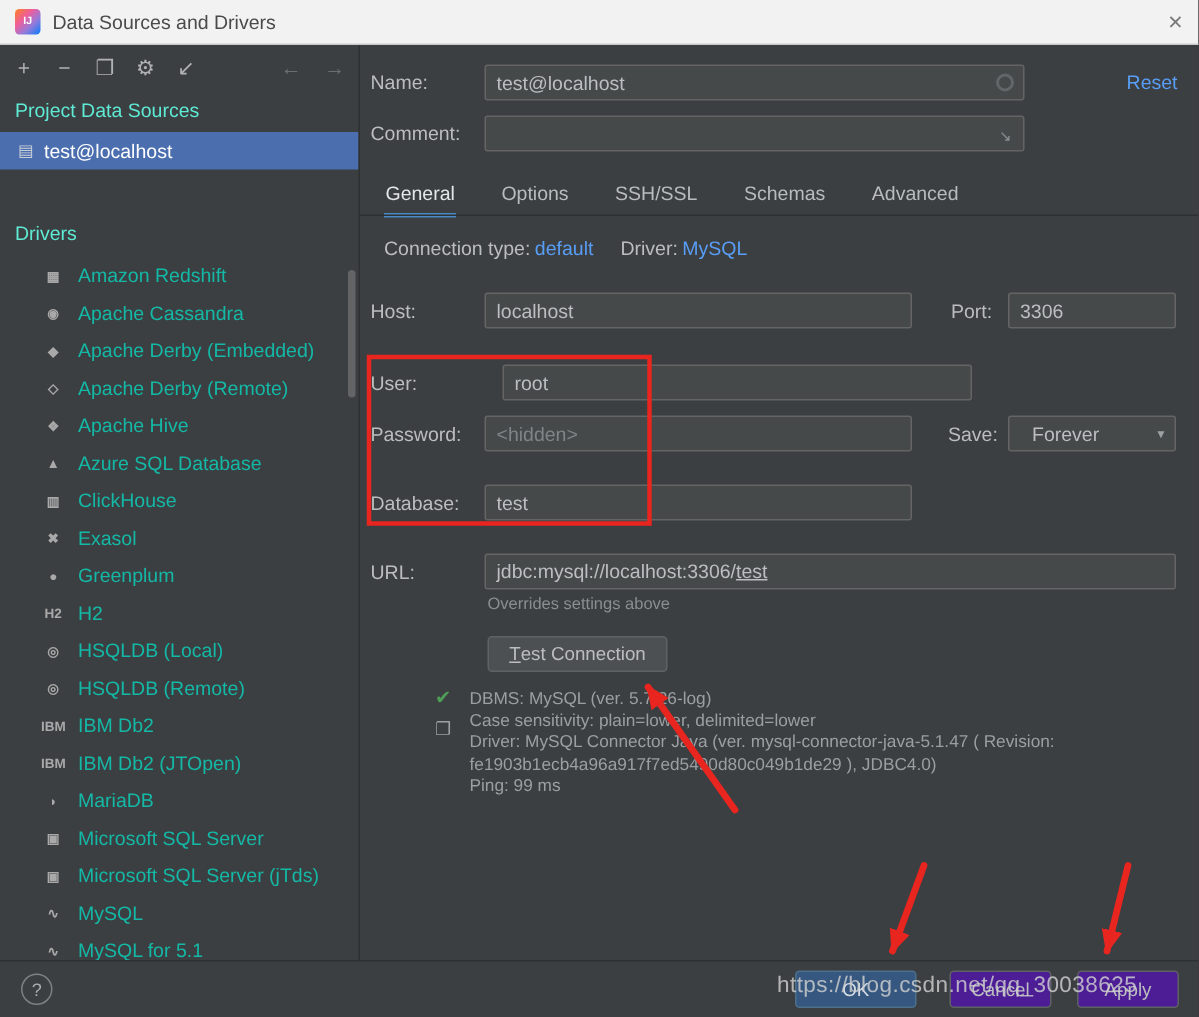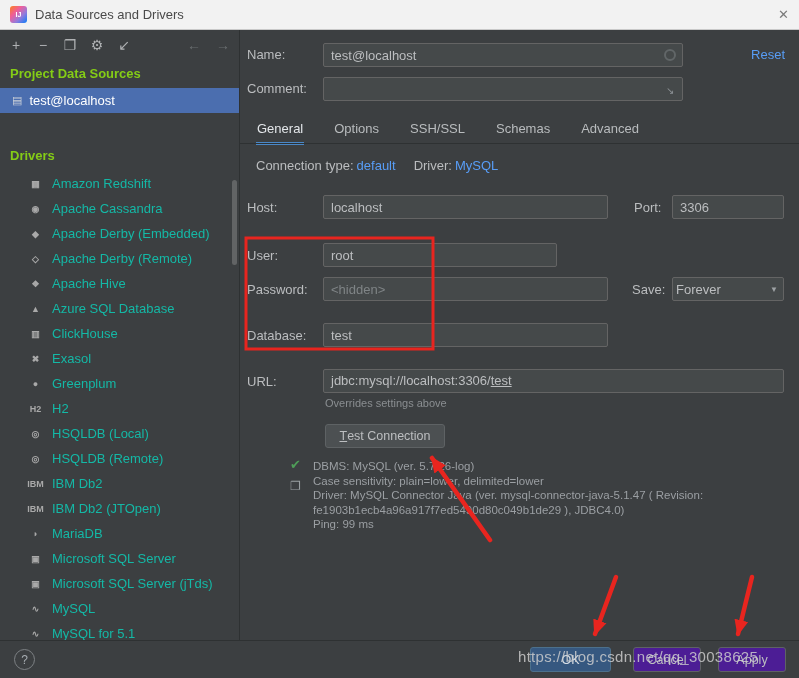--- a/index.html
+++ b/index.html
@@ -11,21 +11,21 @@
 .logo{width:17px;height:17px;border-radius:3px;background:linear-gradient(135deg,#fc801d 0%,#ef5e9a 35%,#937bdc 65%,#087cfa 100%);color:#fff;font-size:7px;font-weight:700;display:flex;align-items:center;justify-content:center;flex:none}
 .wtitle{color:#4a4a4a;font-size:13px}
 .close{margin-left:auto;color:#7a7a7a;font-size:13px}
 
 
 .sidebar{position:absolute;left:0;top:30px;width:240px;height:610px;border-right:1px solid #2e3132;overflow:hidden}
 .side-toolbar{position:absolute;left:8px;top:3px;display:flex;gap:11px;align-items:center;height:24px}
 .tbico{color:#afb1b3;font-size:14px;width:16px;text-align:center}
 .hist{position:absolute;left:186px;top:3px;display:flex;gap:13px;height:24px;align-items:center}
 .hist .tbico{color:#6a6e70}
-.sheader{position:absolute;left:10px;font-weight:700;color:#84cc16}
+.sheader{position:absolute;left:10px;font-weight:400;color:#5eead4}
 .hdr-project{top:36px}
 .hdr-drivers{top:118px}
 .src-row{position:absolute;left:0;top:58px;width:239px;height:25px;background:#4b6eaf;display:flex;align-items:center;padding-left:12px;gap:7px;color:#fff}
 .src-ico{font-size:11px;color:#c9cfd8}
 .driver-list{position:absolute;left:0;top:141px;width:239px;height:469px;overflow:hidden}
 .drow{height:25px;display:flex;align-items:center;padding-left:27px;gap:8px}
 .dico{width:17px;font-size:9px;font-weight:700;color:#a9a9a9;text-align:center;flex:none}
 .dlabel{color:#14b8a6;white-space:nowrap}
 .scroll-thumb{position:absolute;right:2px;top:150px;width:5px;height:85px;border-radius:3px;background:rgba(170,170,170,.35)}
 
@@ -40,21 +40,21 @@
 .link{color:#589df6}
 .reset{position:absolute;right:14px;top:17px}
 .tabs{position:absolute;left:16px;top:87px;display:flex;gap:29px}
 .tab{position:relative;padding:4px 1px 9px;color:#b9bcbe}
 .tab.selected{color:#e4e7ea}
 .tab.selected::after{content:"";position:absolute;left:0;right:0;bottom:0;height:3px;background:#4a88c7}
 .sep{position:absolute;left:0;top:113px;width:559px;height:1px;background:#2e3132}
 .connline{position:absolute;left:16px;top:128px;display:flex;align-items:flex-end}
 .connline .gap6{margin-left:3px}
 .connline .gap18{margin-left:18px}
-.combo{position:absolute;left:432px;top:247px;width:112px;height:24px;background:#45494a;border:1px solid #646464;border-radius:2px;display:flex;align-items:center;padding-left:3px;color:#bcbec0}
+.combo{position:absolute;left:432px;top:247px;width:112px;height:24px;background:#45494a;border:1px solid #646464;border-radius:2px;display:flex;align-items:center;padding-left:15px;color:#bcbec0}
 .combo-arrow{margin-left:auto;width:18px;text-align:center;font-size:8px;color:#9da1a4}
 .note{position:absolute;left:85px;top:367px;font-size:11px;color:#8a8e91}
 .btn{position:absolute;height:24px;background:#4c5052;border:1px solid #5e6264;border-radius:3px;color:#bcbec0;font-size:12.5px;display:flex;align-items:center;justify-content:center}
 .testbtn{left:85px;top:394px;width:120px}
 .u{text-decoration:underline}
 .check{position:absolute;left:50px;top:427px;color:#4f9e58;font-size:13px}
 .copyico{position:absolute;left:50px;top:449px;color:#9aa0a3;font-size:12px}
 .result-lines{position:absolute;left:73px;top:429px;width:478px}
 .rline{font-size:11.5px;line-height:14.5px;color:#9b9fa3;white-space:nowrap}
 
@@ -224,21 +224,21 @@
       <span class="gap18">Driver:</span>
       <span class="link gap6">MySQL</span>
     </div>
 
     <div class="flabel" style="left:7px;top:170px">Host:</div>
     <input class="field" style="left: 83px; top: 165px; width: 285px;" value="localhost">
     <div class="flabel" style="left:394px;top:170px">Port:</div>
     <input class="field" style="left: 432px; top: 165px; width: 112px;" value="3306">
 
     <div class="flabel" style="left:7px;top:218px">User:</div>
-    <input class="field" style="left: 83px; top: 213px; width: 234px;" value="root">
+    <input class="field" style="left: 95px; top: 213px; width: 313px;" value="root">
 
     <div class="flabel" style="left:7px;top:252px">Password:</div>
     <input class="field" style="left: 83px; top: 247px; width: 285px;" placeholder="&lt;hidden&gt;">
     <div class="flabel" style="left:392px;top:252px">Save:</div>
     <div class="combo">
       <span>Forever</span>
       <span class="combo-arrow">▼</span>
     </div>
 
     <div class="flabel" style="left:7px;top:298px">Database:</div>

